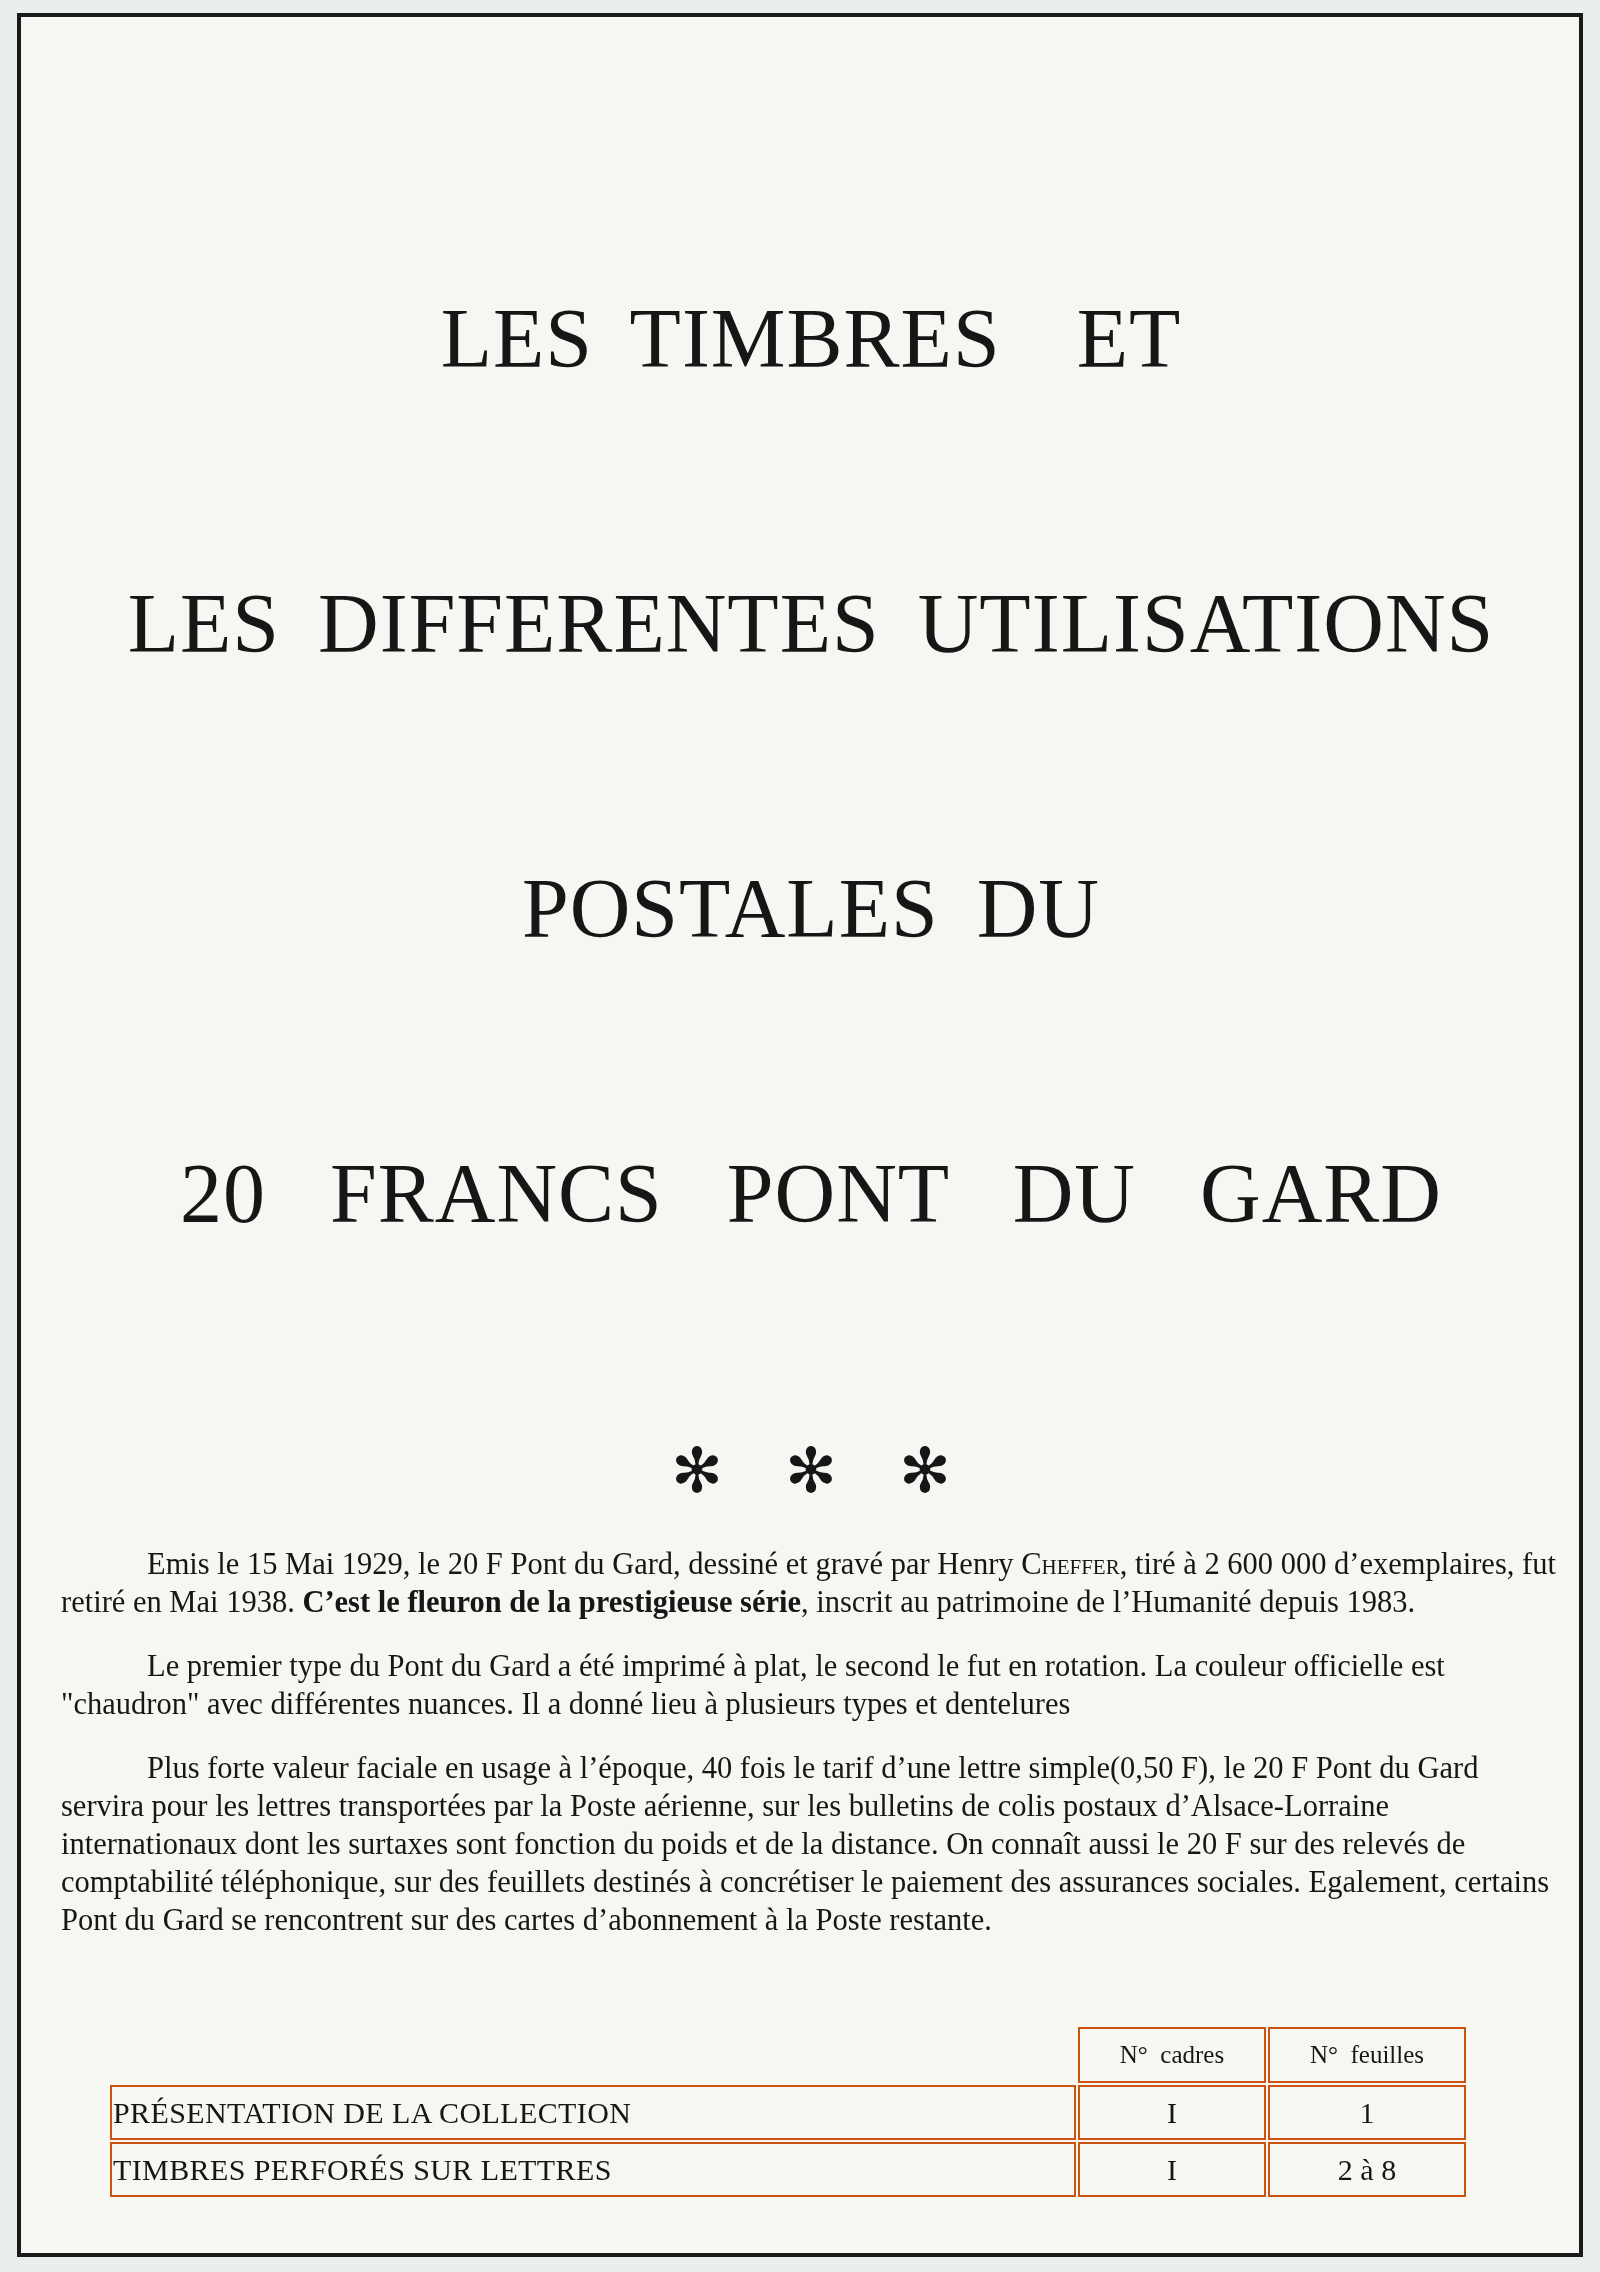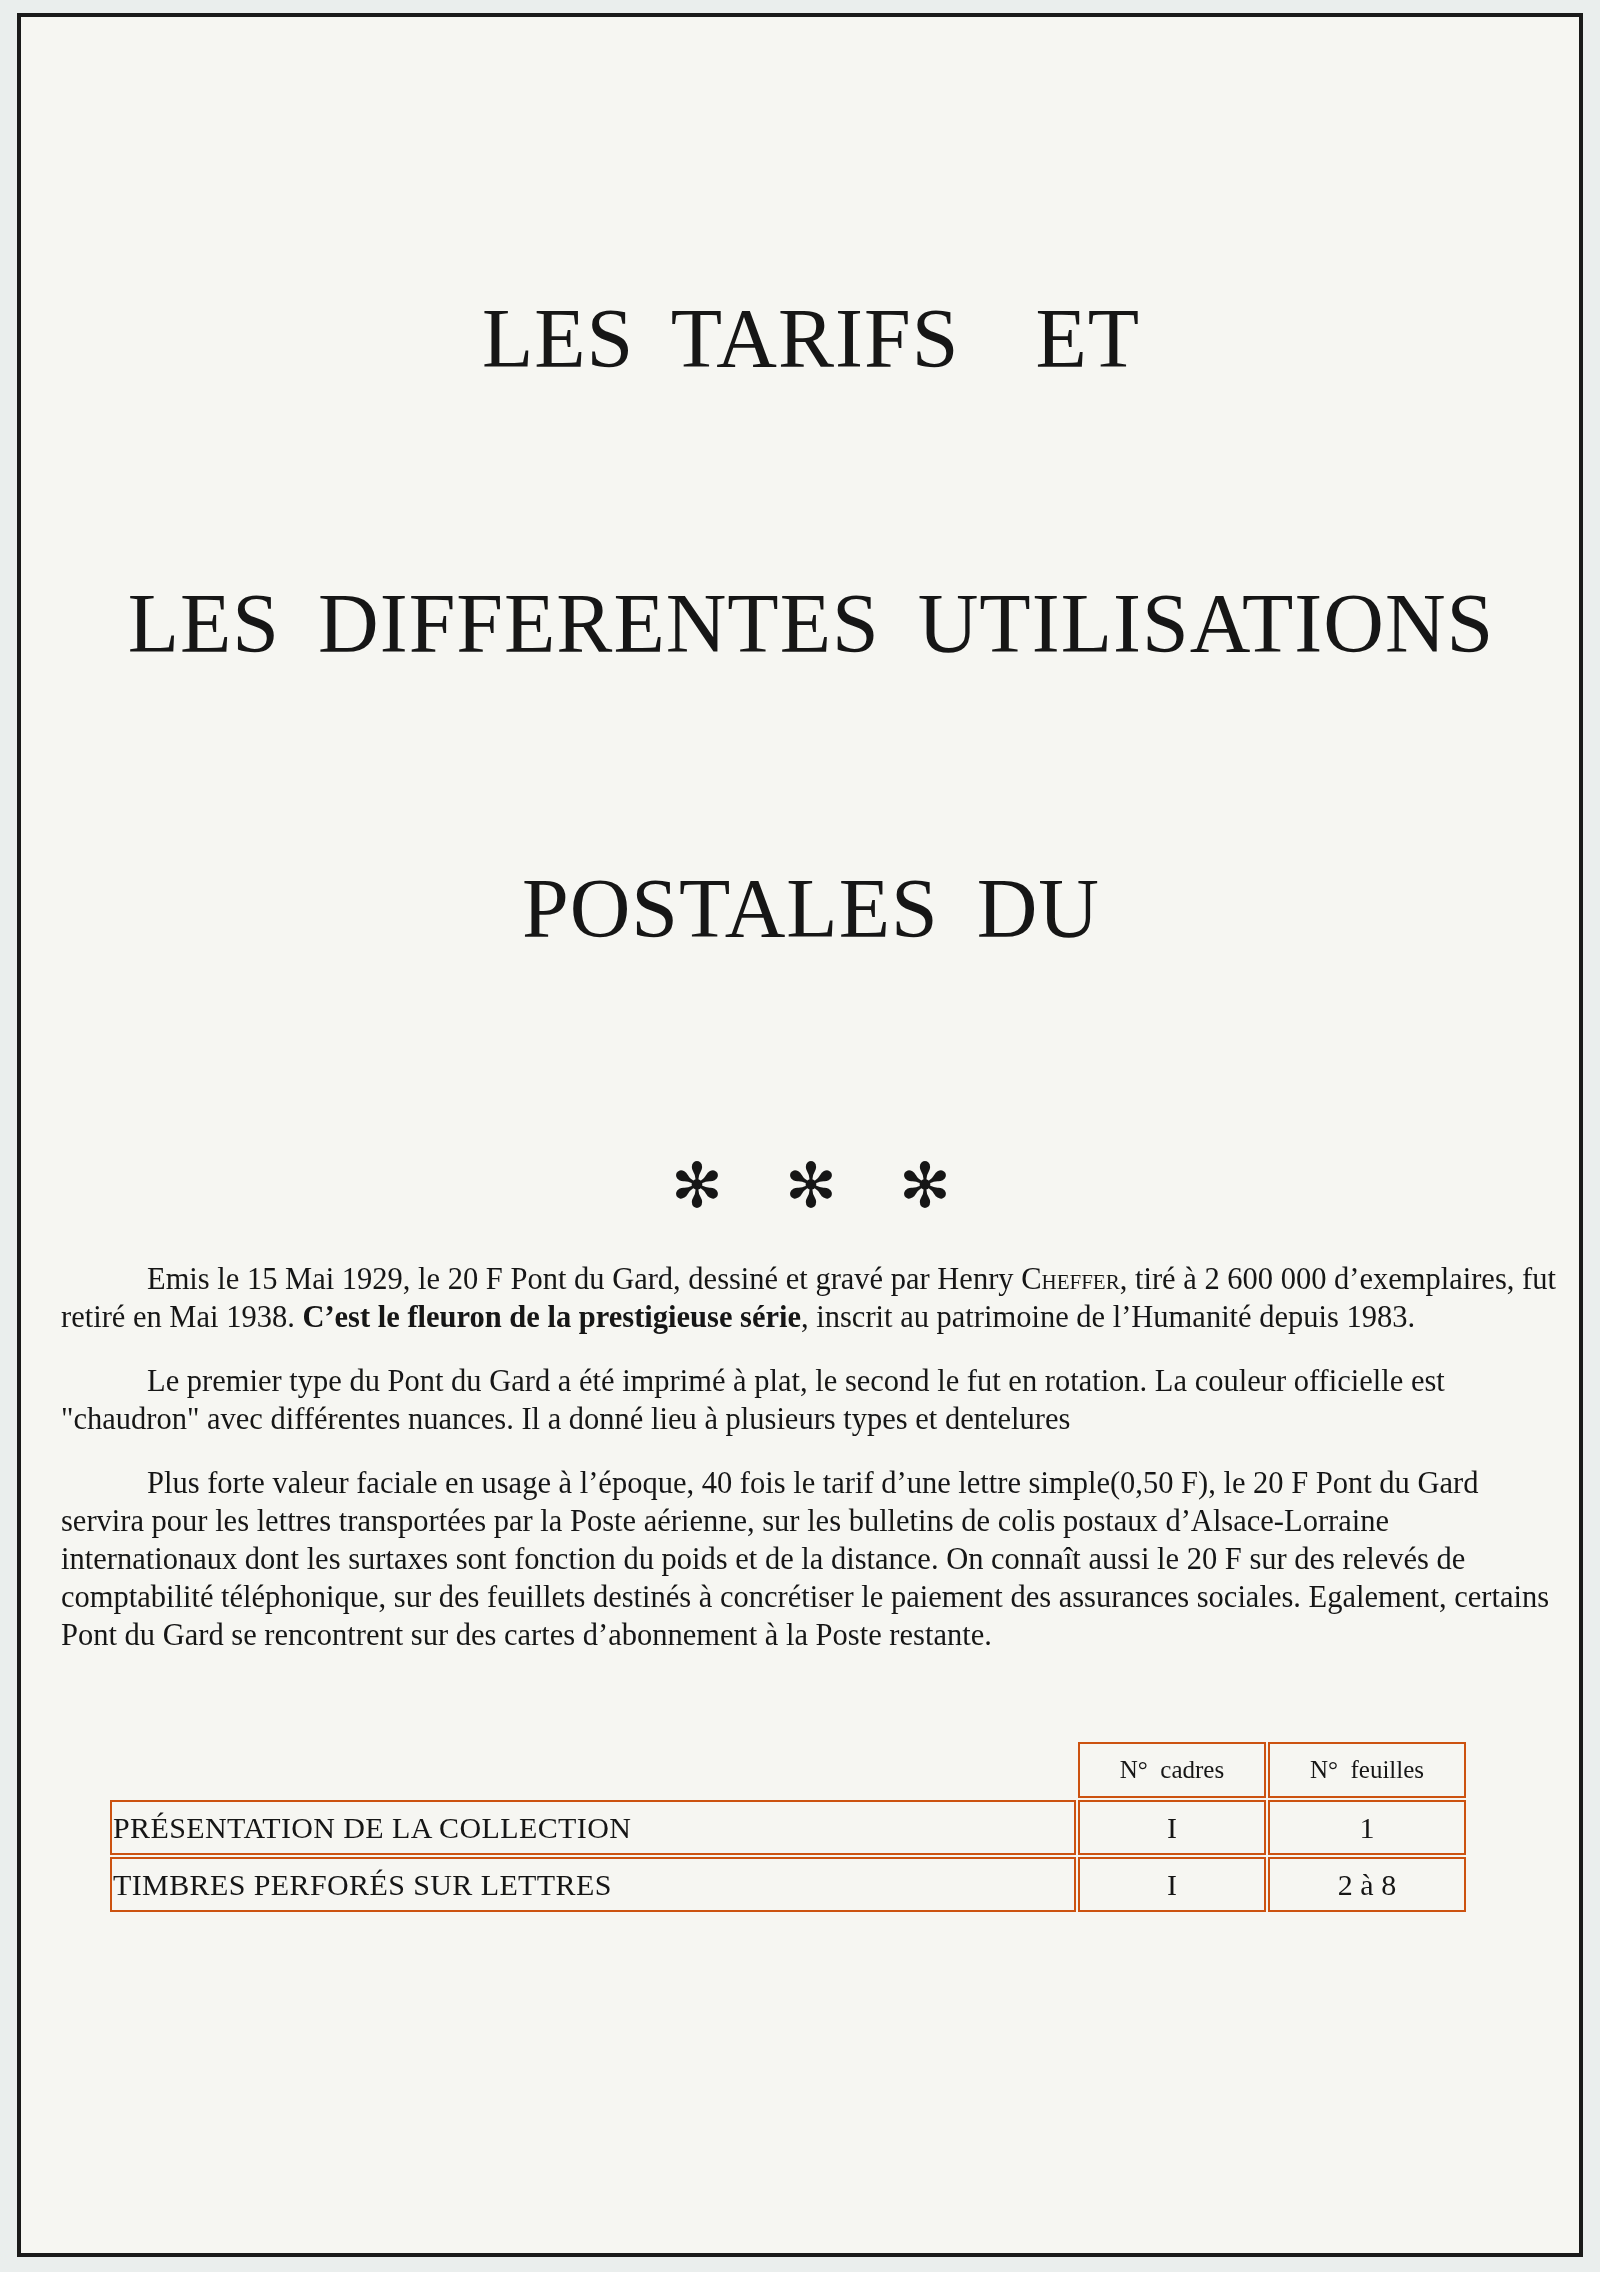--- a/index.html
+++ b/index.html
@@ -100,23 +100,24 @@
     font-size: 30px;
   }
 </style>
 </head>
 <body>
 
 <div class="sheet">
   <div class="content">
 
     <div class="doc-title">
-      <div>LES TARIFS  ET</div>
+      <div>LES TIMBRES  ET</div>
       <div>LES DIFFERENTES UTILISATIONS</div>
       <div>POSTALES DU</div>
+      <div class="wide">20 FRANCS PONT DU GARD</div>
     </div>
 
     <div class="asterisks">
       <span>✻</span>
       <span>✻</span>
       <span>✻</span>
     </div>
 
     <div class="body-text">
 

